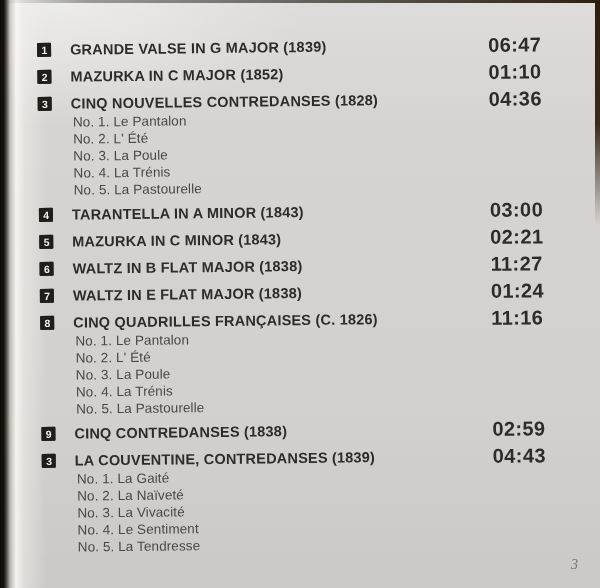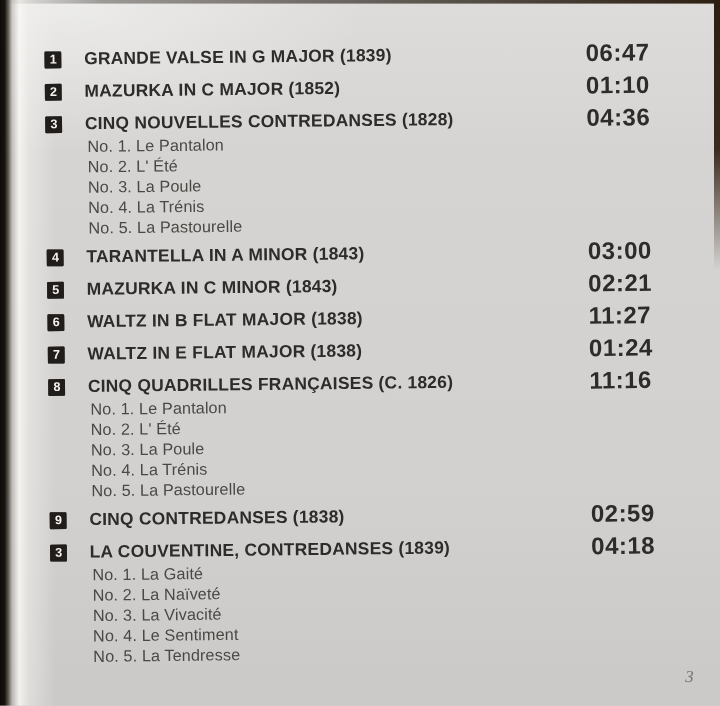--- a/index.html
+++ b/index.html
@@ -164,21 +164,21 @@
       <span class="title">CINQ CONTREDANSES (1838)</span>
       <span class="dur">02:59</span>
     </div>
 
   </div>
 
   <div class="track has-subs">
     <div class="track-row">
       <span class="num">3</span>
       <span class="title">LA COUVENTINE, CONTREDANSES (1839)</span>
-      <span class="dur">04:18</span>
+      <span class="dur">04:43</span>
     </div>
     <ul class="subs">
           <li>No. 1. La Gaité</li>
           <li>No. 2. La Naïveté</li>
           <li>No. 3. La Vivacité</li>
           <li>No. 4. Le Sentiment</li>
           <li>No. 5. La Tendresse</li>
         </ul>
   </div>
 </div>

